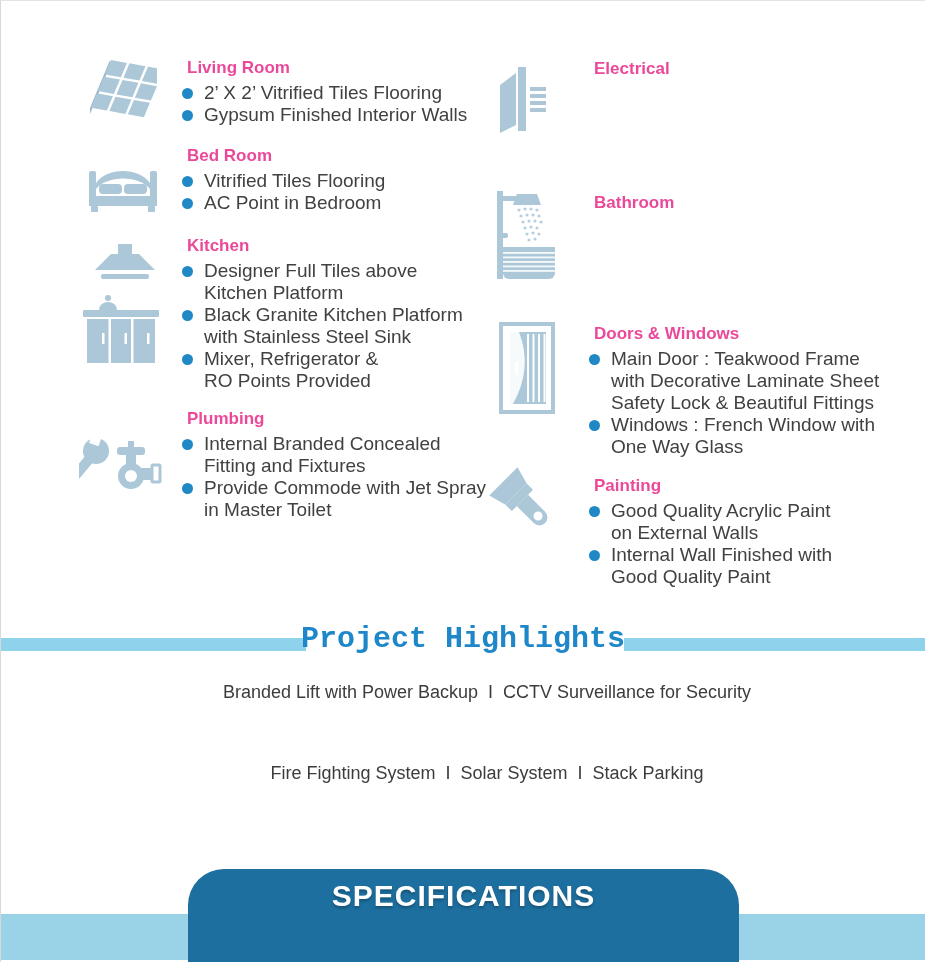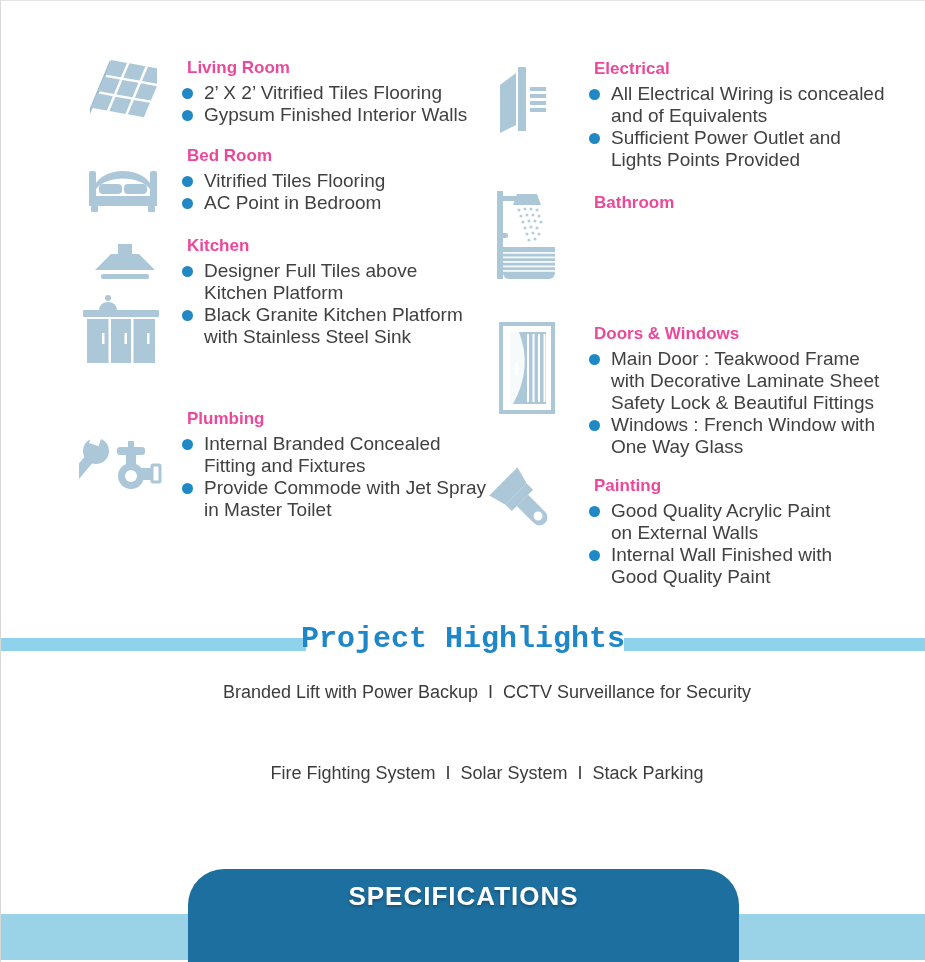--- a/index.html
+++ b/index.html
@@ -63,21 +63,21 @@
   }
   .spec-banner{
     position:absolute;left:187px;top:868px;width:551px;height:94px;
     background:#1d6f9f;
     border-radius:36px 36px 0 0;
     z-index:2;
     text-align:center;
   }
   .spec-banner h1{
     margin:10px 0 0 0;
-    font-size:26px;line-height:34px;font-weight:bold;
+    font-size:30px;line-height:34px;font-weight:bold;
     color:#ffffff;letter-spacing:1px;
     text-shadow:0 2px 3px rgba(0,0,0,0.28);
   }
 </style>
 </head>
 <body>
 
 <div class="page">
 
   <div class="icon-wrap" style="left:86px;top:55px">
@@ -243,41 +243,37 @@
     </ul>
   </section>
 
   <section class="spec" style="left:180px;top:234px">
     <h3>Kitchen</h3>
     <ul>
       <li><span class="dot"></span><span>Designer Full Tiles above
 Kitchen Platform</span></li>
       <li><span class="dot"></span><span>Black Granite Kitchen Platform
 with Stainless Steel Sink</span></li>
+      <li><span class="dot"></span><span>Mixer, Refrigerator &amp;
+RO Points Provided</span></li>
     </ul>
   </section>
 
   <section class="spec" style="left:180px;top:407px">
     <h3>Plumbing</h3>
     <ul>
       <li><span class="dot"></span><span>Internal Branded Concealed
 Fitting and Fixtures</span></li>
       <li><span class="dot"></span><span>Provide Commode with Jet Spray
 in Master Toilet</span></li>
     </ul>
   </section>
 
   <section class="spec" style="left:587px;top:57px">
     <h3>Electrical</h3>
-    <ul>
-      <li><span class="dot"></span><span>All Electrical Wiring is concealed
-and of Equivalents</span></li>
-      <li><span class="dot"></span><span>Sufficient Power Outlet and
-Lights Points Provided</span></li>
-    </ul>
   </section>
 
   <section class="spec" style="left:587px;top:191px">
     <h3>Bathroom</h3>
   </section>
 
   <section class="spec" style="left:587px;top:322px">
     <h3>Doors &amp; Windows</h3>
     <ul>
       <li><span class="dot"></span><span>Main Door : Teakwood Frame

